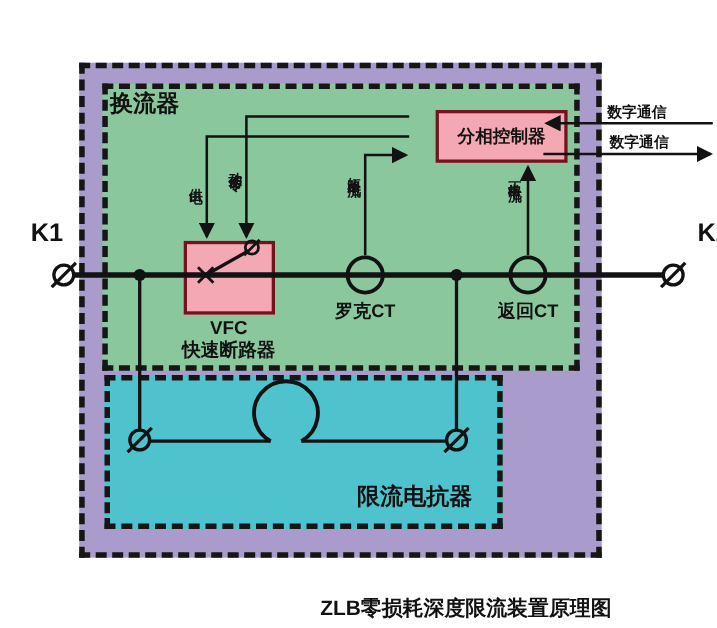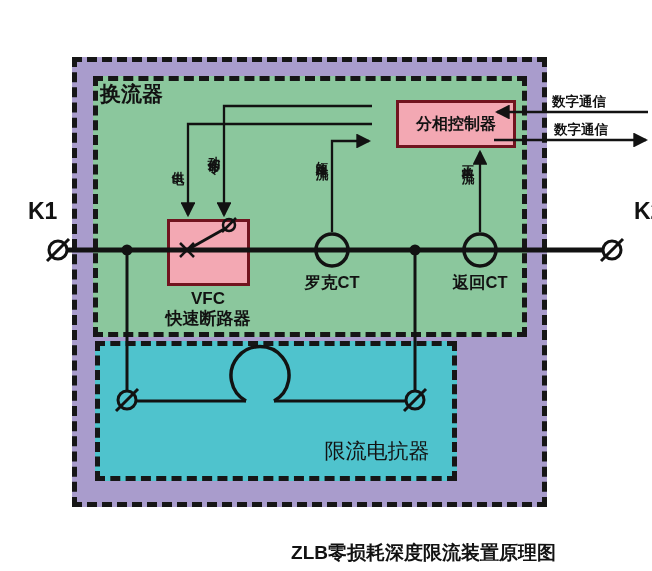--- a/index.html
+++ b/index.html
@@ -14,21 +14,21 @@
   .reactor-box{left:95px;top:341px;width:362px;height:140px;background:#4fc3cd;border:5px dashed #161616;}
 
   
   .controller-box{left:372px;top:100px;width:120px;height:48px;background:#f3a8b3;border:3px solid #71141f;
     display:flex;align-items:center;justify-content:center;font-size:16px;font-weight:bold;margin-left:24px;}
   .vfc-box{left:167px;top:219px;width:83px;height:67px;background:#f3a8b3;border:3px solid #71141f;}
 
   
   .diagram-title{left:494px;top:8px;font-size:34px;font-weight:bold;letter-spacing:1px;}
   .converter-label{left:100px;top:80px;font-size:21px;font-weight:bold;}
-  .reactor-label{left:302px;top:437px;width:150px;text-align:center;font-size:21px;font-weight:normal;}
+  .reactor-label{left:302px;top:437px;width:150px;text-align:center;font-size:21px;font-weight:bold;}
   .k-label{font-size:23px;font-weight:bold;text-align:center;}
   .k1{left:28px;top:198px;}
   .k2{left:598px;top:198px;margin-left:36px;}
   .vfc-caption{left:143px;top:289px;width:130px;text-align:center;font-size:17px;font-weight:bold;line-height:20px;}
   .vfc-caption span{display:block;}
   .ct-label{width:70px;text-align:center;font-size:16.5px;font-weight:bold;}
   .rogowski-label{left:297px;top:272px;}
   .return-label{left:445px;top:272px;}
   .vlabel{writing-mode:vertical-rl;text-orientation:upright;font-size:12.5px;font-weight:bold;letter-spacing:2px;}
   .sig-power{left:169px;top:161px;}

